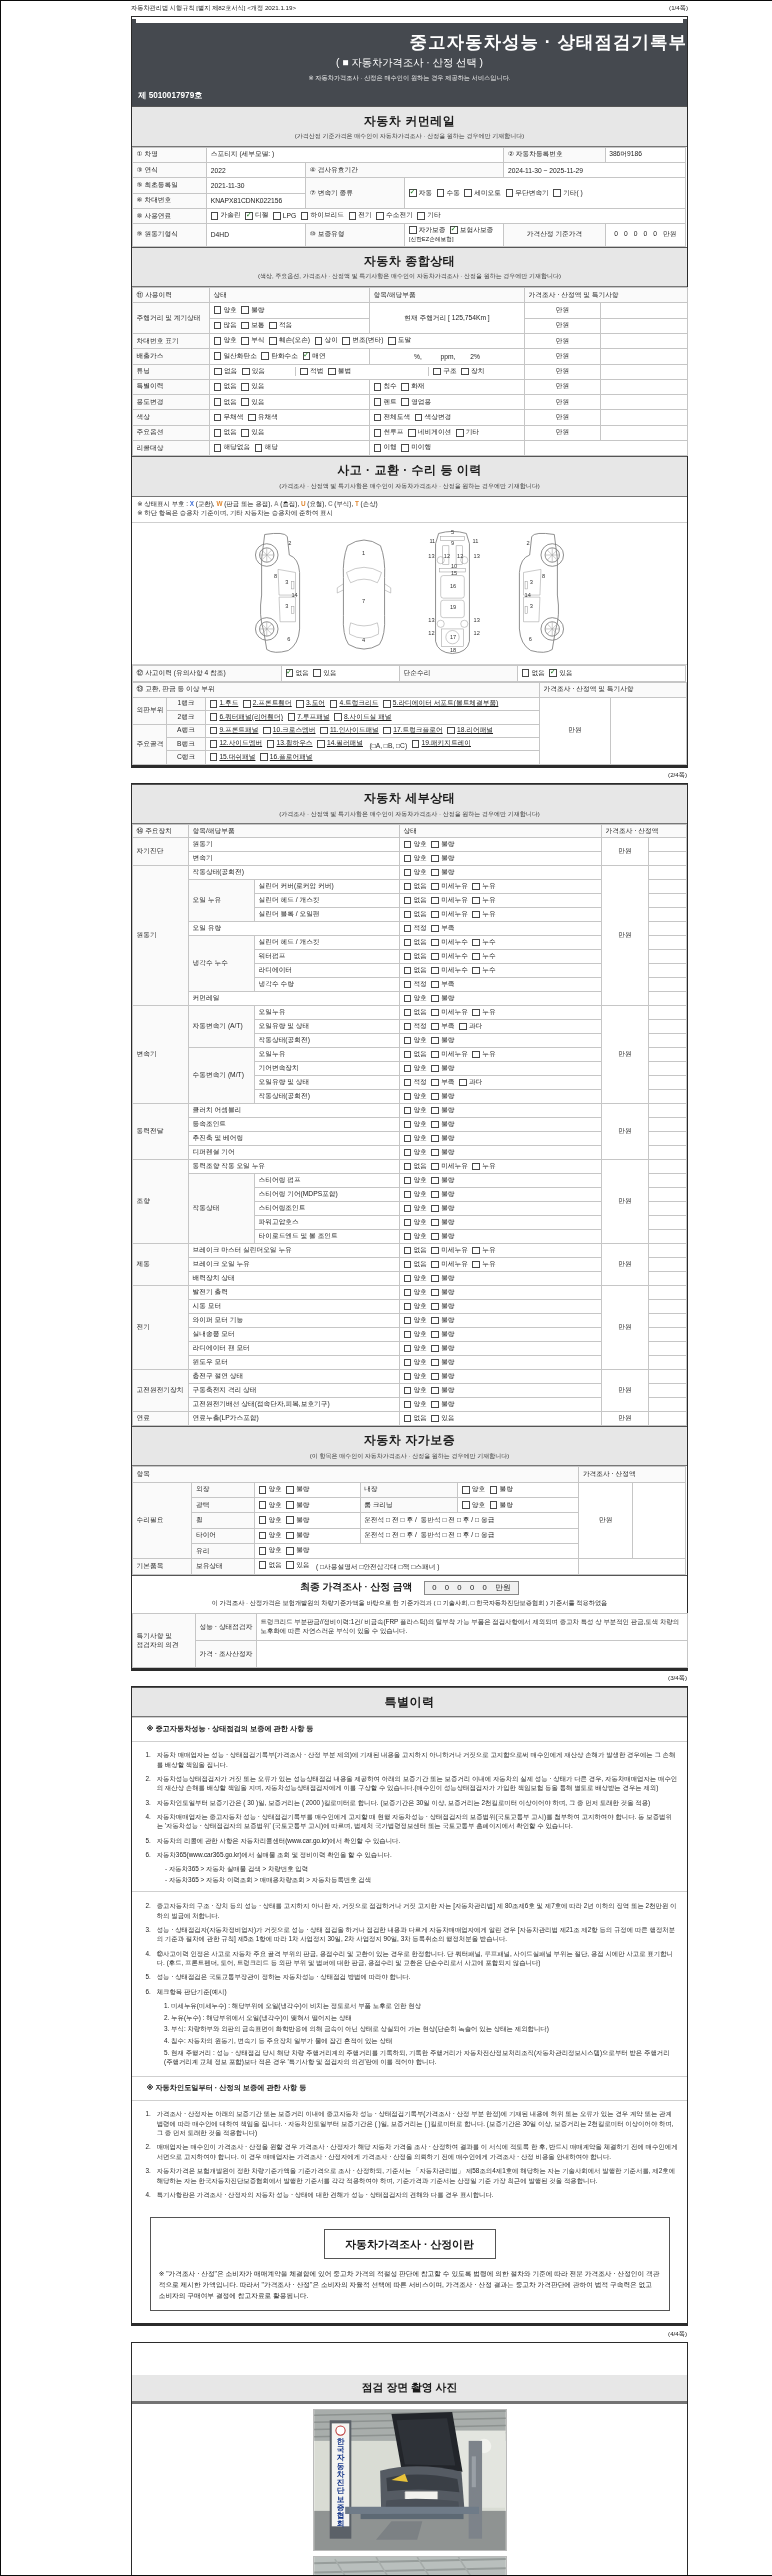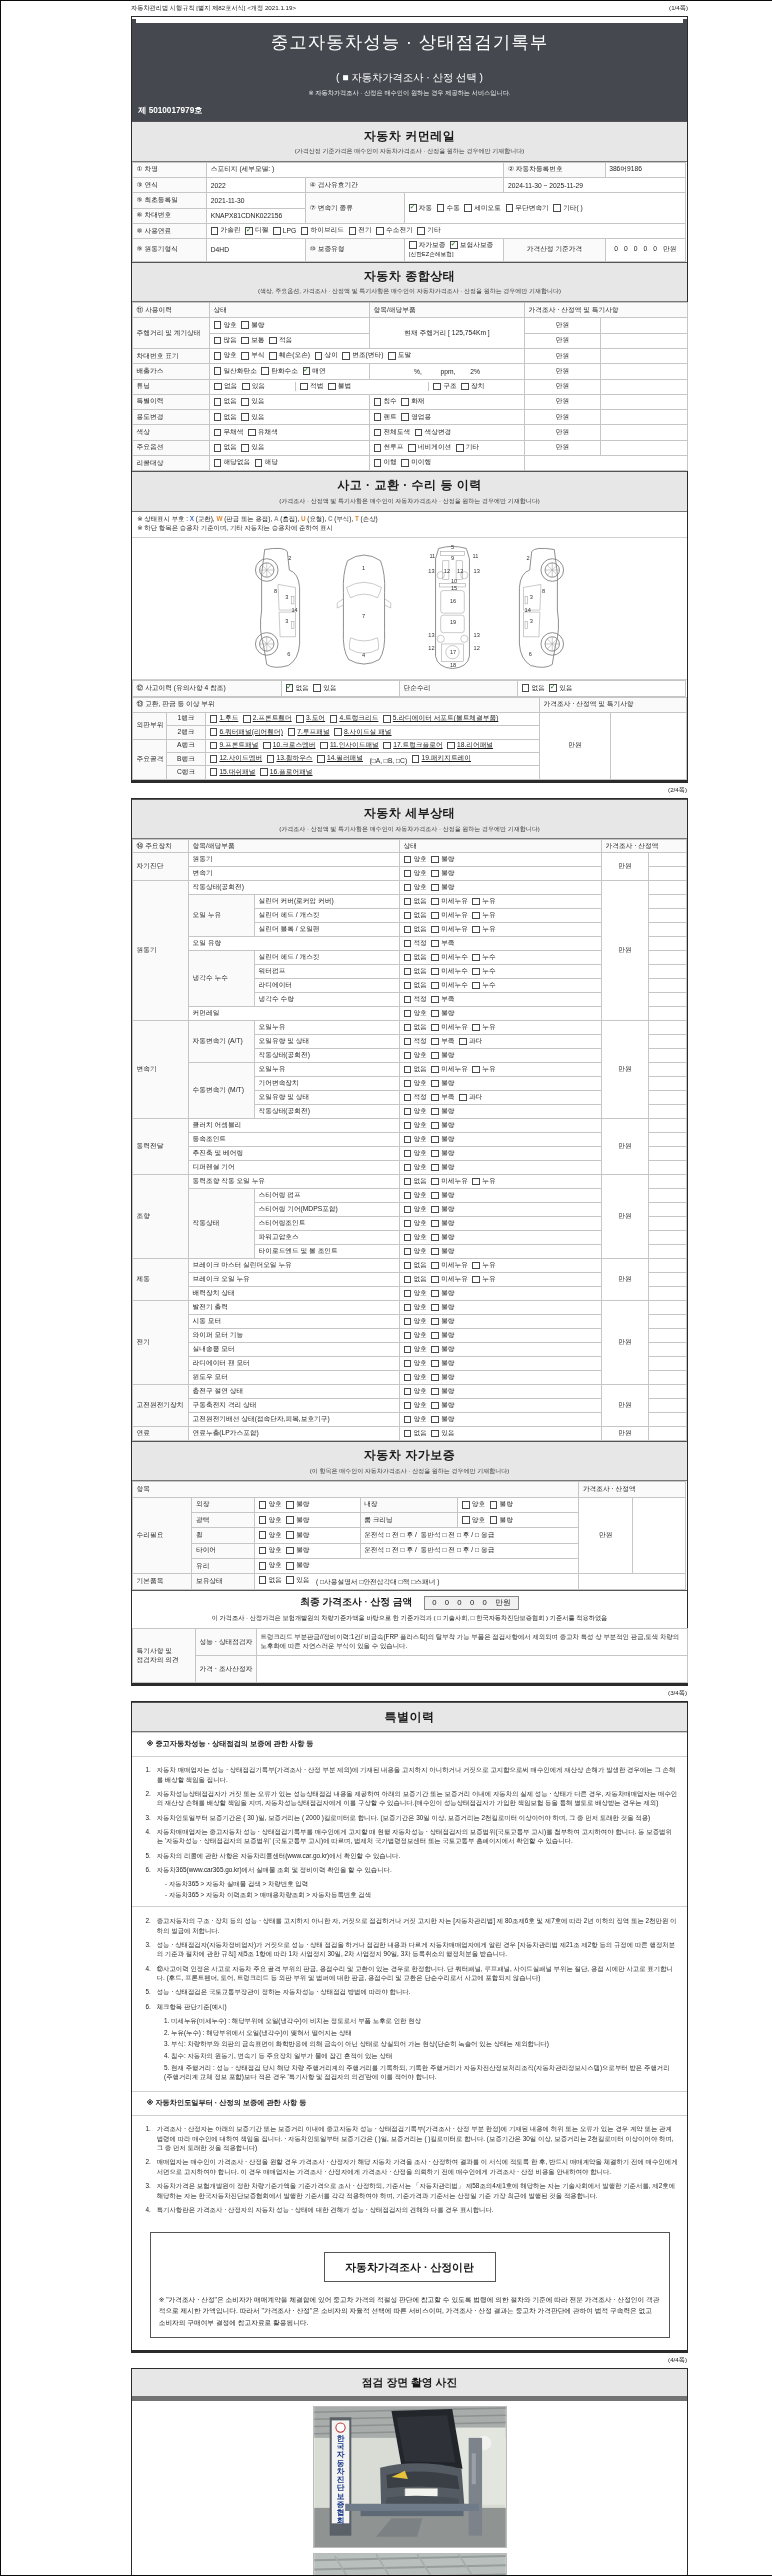--- a/index.html
+++ b/index.html
@@ -8,22 +8,22 @@
     background:#ffffff;border:1px solid #0a0a0a;box-sizing:border-box;
     font-family:"Liberation Sans","DejaVu Sans",sans-serif;color:#1a1a1a;
   }
   .doc{position:absolute;left:130px;top:1px;width:557px;}
   .meta-line{font-size:6.2px;color:#222;padding:1.5px 0 3.1px 0;display:flex;justify-content:space-between;width:557px;}
   .pgmark{text-align:right;font-size:6.2px;color:#222;padding:2.1px 1px 3.1px 0;}
   .blk{border:1.5px solid #2b2b2b;border-bottom-width:3.6px;background:#fff;margin-bottom:1px;}
   
   .mainhead{background:#45494f;color:#fff;padding:0 0 3.1px 0;}
   .mainhead .topstrip{height:3.6px;background:#fff;margin:2.6px 4.1px 7.2px 4.1px;}
-  .mh-title{text-align:center;font-size:17.5px;font-weight:normal;letter-spacing:1px;}
-  .mh-sub{text-align:center;font-size:10.3px;margin-top:17px;}
+  .mh-title{text-align:right;font-size:17.5px;font-weight:bold;letter-spacing:1px;}
+  .mh-sub{text-align:center;font-size:10.3px;margin-top:2px;}
   .mh-note{text-align:center;font-size:6.2px;margin-top:4.1px;color:#eee;}
   .mh-docno{font-size:8.2px;font-weight:bold;padding:7.2px 0 2.1px 6.2px;}
   
   .sechead{background:#e7e7e7;border-top:1px solid #555;border-bottom:0.5px solid #777;text-align:center;padding:5.2px 0 4.6px 0;}
   .sec-title{font-size:12px;font-weight:bold;letter-spacing:0.5px;}
   .sec-sub{font-size:6px;margin-top:2.6px;color:#333;}
   table{border-collapse:collapse;width:554px;table-layout:fixed;}
   td,th{border:0.5px solid #c6c6c6;font-size:6.7px;padding:1.5px 3.6px;vertical-align:middle;word-break:keep-all;}
   td.lab{background:#fafafa;color:#222;}
   td.val{background:#fff;}
@@ -46,24 +46,24 @@
   .dnum{font-size:11px;fill:#333;font-family:"Liberation Sans",sans-serif;}
   .rk u{text-decoration:underline;text-underline-offset:1px;}
   
   .ntc{font-size:6.4px;line-height:1.5;}
   .ntc-item{display:flex;margin:4.6px 9.3px 4.6px 13.4px;}
   .ntc-no{width:11.3px;flex:0 0 auto;}
   .ntc-sub{margin:2.1px 9.3px 2.1px 32px;}
   .ntc-bullet{margin:1px 9.3px 1px 33px;}
   .ntc-head{font-size:7.2px;font-weight:bold;padding:6.2px 0 6.2px 14.4px;border-top:0.5px solid #cfcfcf;border-bottom:0.5px solid #cfcfcf;background:#fff;}
   .ntc-box{border:0.5px solid #555;margin:10.3px 17.5px 12.4px 17.5px;padding:7.2px 8.2px 9.3px 8.2px;}
-  .ntc-box-title{border:0.5px solid #555;width:170px;margin:12px auto;text-align:center;font-size:10.8px;font-weight:bold;padding:6.2px 0;background:#fff;}
+  .ntc-box-title{border:0.5px solid #555;width:170px;margin:4px auto;text-align:center;font-size:10.8px;font-weight:bold;padding:6.2px 0;background:#fff;}
   .ntc-box-text{font-size:6.7px;line-height:1.65;margin-top:8.2px;}
   
-  .photohead{background:#e7e7e7;text-align:center;font-size:10.8px;font-weight:bold;padding:6.2px 0;border-bottom:5px solid #737373;}
+  .photohead{background:#e7e7e7;text-align:center;font-size:10.8px;font-weight:bold;padding:6.2px 0;border-bottom:3px solid #737373;margin-top:32px;}
   .photo{display:block;margin:5.2px auto;border:0.5px solid #bbb;}
   .subcell{display:flex;align-items:center;}
   .subcell>div{padding:0 4.1px;display:flex;align-items:center;}
   .subcell>div+div{border-left:0.5px solid #c6c6c6;}
 </style>
 </head>
 <body>
 
 <div class="doc">
 

